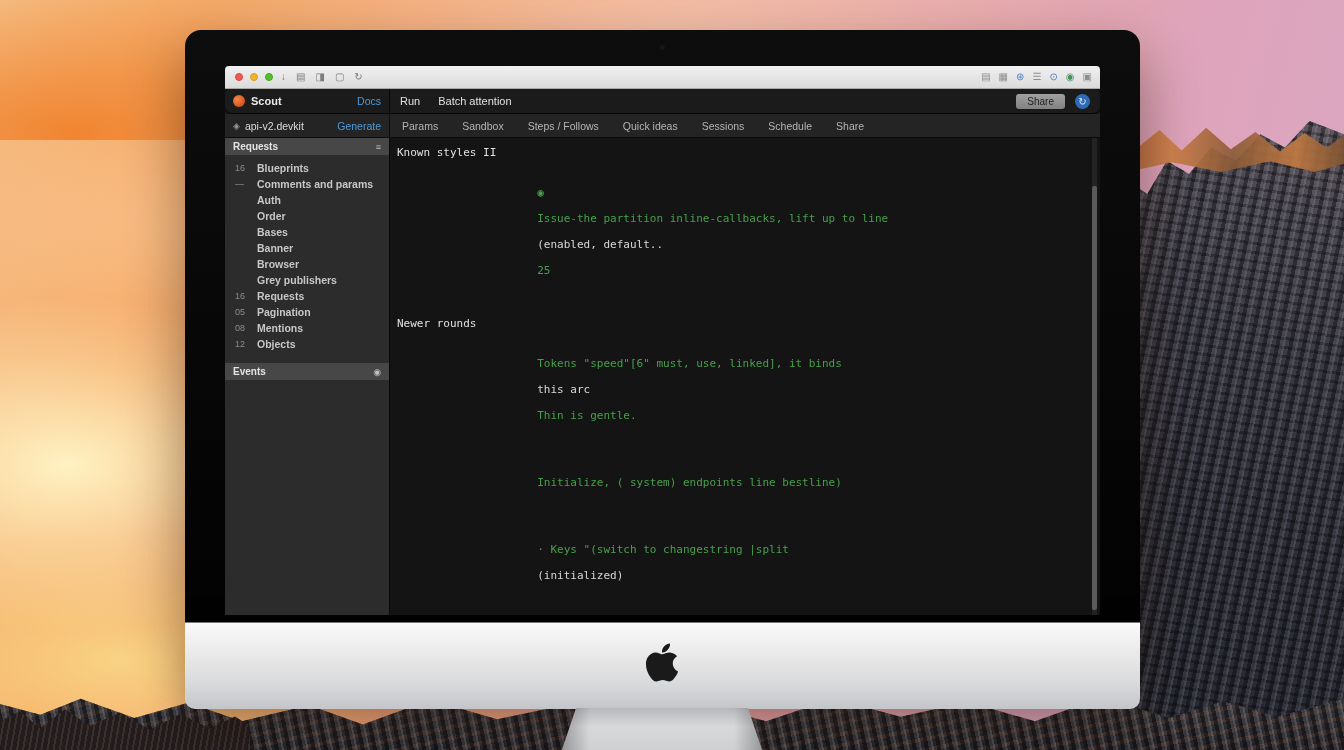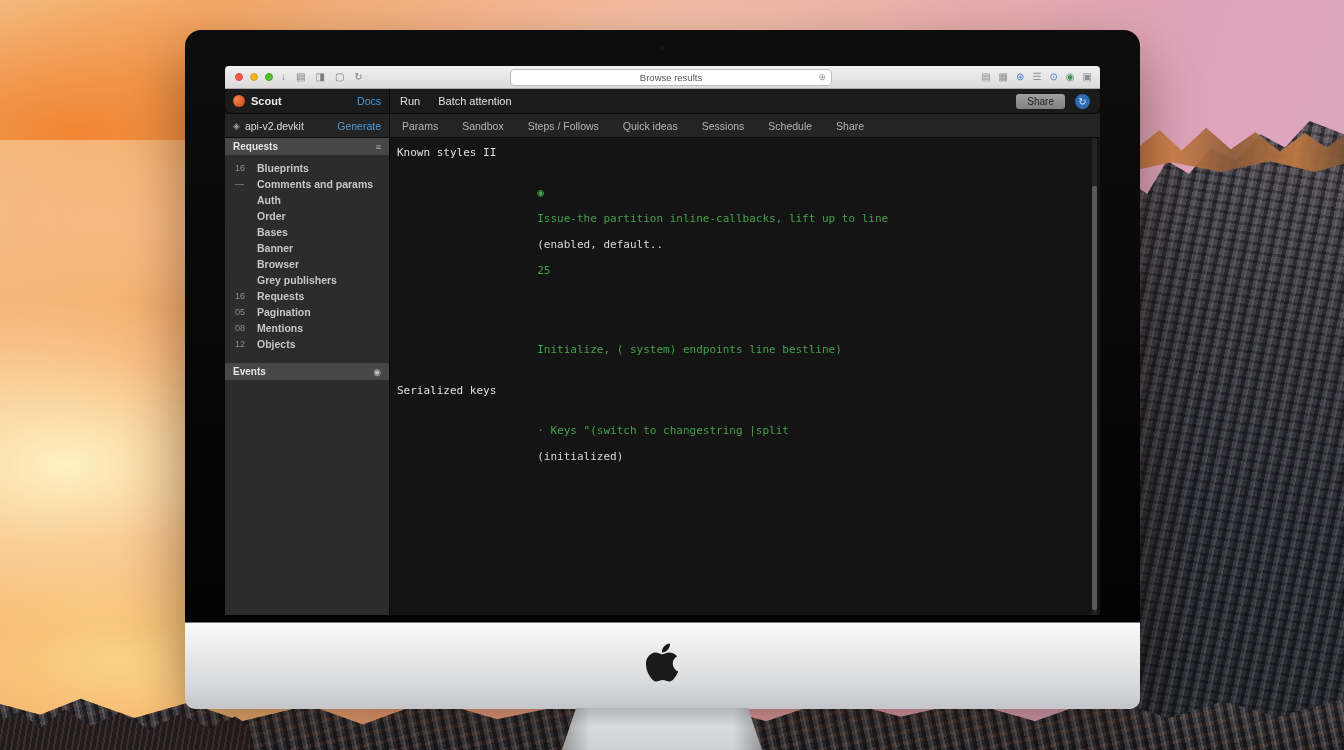--- a/index.html
+++ b/index.html
@@ -126,24 +126,20 @@
 
           <span>▤</span>
 
           <span>◨</span>
 
           <span>▢</span>
 
           <span>↻</span>
 
       </div>
-      <div class="urlpill">
-        <span>Browse results</span>
-        <span class="pill-ic">⊕</span>
-      </div>
       <div class="extrow">
 
           <span class="c-gray">▤</span>
 
           <span class="c-gray">▦</span>
 
           <span class="c-blue">⊛</span>
 
           <span class="c-gray">☰</span>
 
@@ -288,33 +284,46 @@
                   <span class="c-g">Issue-the partition inline-callbacks, lift up to line </span>
                 
                   <span class="c-w">(enabled, default.. </span>
                 
                   <span class="c-g">25</span>
                 
               </div>
 
           </div>
 
-
           <div class="doc-block">
+            <div class="doc-h">Newer rounds</div>
 
               <div class="doc-line">
                 
+                  <span class="c-g">Tokens "speed"[6" must, use, linked], it binds </span>
+                
+                  <span class="c-w">this arc </span>
+                
+                  <span class="c-g">Thin is gentle.</span>
+                
+              </div>
+
+          </div>
+
+          <div class="doc-block">
+
+              <div class="doc-line">
+                
                   <span class="c-g">Initialize, ( system) endpoints line bestline)</span>
                 
               </div>
 
           </div>
 
           <div class="doc-block">
-            <div class="doc-h">Serialized keys</div>
 
               <div class="doc-line">
                 
                   <span class="c-g">· Keys "(switch to changestring |split </span>
                 
                   <span class="c-w">(initialized)</span>
                 
               </div>
 
           </div>

